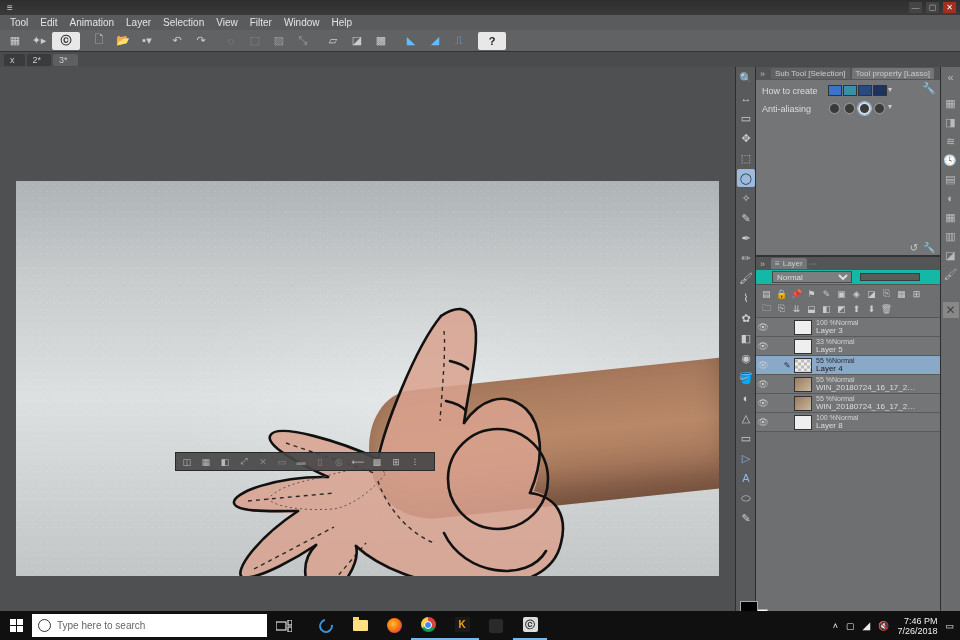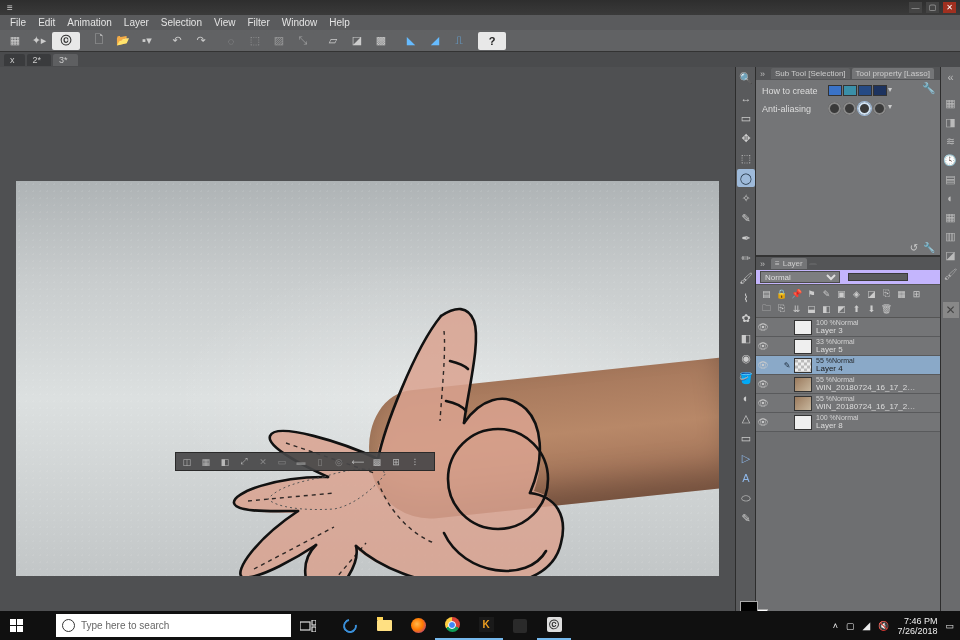--- a/index.html
+++ b/index.html
@@ -85,21 +85,21 @@
 .sw.db2 { background:#1d335f; }
 .aa-dots { display:flex; gap:2px; }
 .aa-dot { width:13px; height:13px; border-radius:50%; background:#3a3a3a; box-shadow:inset 0 0 0 2px #888; cursor:pointer; }
 .aa-dot.sel { box-shadow:inset 0 0 0 2px #cfe0f0, 0 0 0 1px #9ebada; }
 .panel-footer { height:16px; background:#747577; display:flex; justify-content:flex-end; align-items:center; gap:4px; padding-right:4px; border-bottom:1px solid #333; }
 .panel-footer .pf { width:12px; height:12px; font-size:10px; display:flex; align-items:center; justify-content:center; color:#ccc; cursor:pointer; }
 
 
 .layerpanel { flex:1; background:#6e6f71; display:flex; flex-direction:column; border-top:1px solid #333; min-height:0; }
 .lp-tabs { height:13px; background:#545557; display:flex; align-items:center; font-size:8px; color:#ccc; }
-.lp-blend { height:14px; background:#c4b5fd; display:flex; align-items:center; gap:8px; padding:0 4px; }
+.lp-blend { height:14px; background:#14b8a6; display:flex; align-items:center; gap:8px; padding:0 16px; }
 .lp-blend select { font-size:8px; height:12px; background:#7d7e80; border:1px solid #4a4a4a; color:#ddd; width:80px; }
 .lp-opacity { width:60px; height:8px; background:#5a5b5d; border:1px solid #3a3a3a; position:relative; }
 .lp-icons { display:flex; flex-wrap:wrap; padding:2px 4px; gap:2px; border-top:1px solid #555; border-bottom:1px solid #555; }
 .lp-icons .li { width:13px; height:13px; display:flex; align-items:center; justify-content:center; font-size:9px; color:#ccc; cursor:pointer; }
 .layer-list { flex:1; overflow:hidden; background:#6e6f71; }
 .layer { display:flex; align-items:center; height:19px; background:#747577; border-bottom:1px solid #595a5c; font-size:8px; color:#ddd; }
 .layer.selected { background:#8aa9c8; color:#1a1a1a; }
 .layer.selected .thumb { background:#fff; }
 .layer .eye { width:14px; text-align:center; font-size:9px; color:#ccc; cursor:pointer; }
 .layer .lock { width:12px; cursor:pointer; }
@@ -115,21 +115,21 @@
 .fgbg { width:28px; height:26px; position:relative; }
 .fg { position:absolute; left:0; top:0; width:18px; height:18px; background:#000; border:1px solid #aaa; }
 .bg { position:absolute; right:0; bottom:0; width:18px; height:18px; background:#fff; border:1px solid #aaa; }
 .cstrip { width:26px; height:7px; margin-top:2px; background:repeating-conic-gradient(#777 0 25%, #999 0 50%) 0/5px 5px; border:1px solid #444;}
 
 
 .taskbar { position:absolute; left:0; bottom:0; width:960px; height:29px; background:#101010; display:flex; align-items:center; color:#ddd; font-size:10px; z-index:100; }
 .taskbar .start { width:32px; display:flex; align-items:center; justify-content:center; height:100%; cursor:pointer; }
 .taskbar .start .winlogo { width:13px; height:13px; display:grid; grid-template:1fr 1fr/1fr 1fr; gap:1px; }
 .taskbar .start .winlogo div { background:#fff; }
-.taskbar .search { width:235px; height:23px; background:#fff; display:flex; align-items:center; padding:0 6px; color:#666; gap:6px; cursor:text;margin-left:24px; }
+.taskbar .search { width:235px; height:23px; background:#fff; display:flex; align-items:center; padding:0 6px; color:#666; gap:6px; cursor:text; }
 .taskbar .search .circ { width:13px; height:13px; border:1.5px solid #333; border-radius:50%; flex-shrink:0; }
 .task-icons { display:flex; height:100%; align-items:center; gap:0; margin-left:8px; }
 .ticon { width:34px; height:100%; display:flex; align-items:center; justify-content:center; cursor:pointer; font-size:14px; }
 .ticon.active { border-bottom:2px solid #76b9ed; }
 .taskbar .tray { margin-left:auto; display:flex; align-items:center; gap:8px; padding-right:6px; font-size:9px; color:#eee; }
 .clock { text-align:right; line-height:10px; }
 
 
 .chrome-icon { width:15px; height:15px; border-radius:50%;
   background:conic-gradient(#db4437 0 120deg,#0f9d58 120deg 240deg,#ffcd40 240deg 360deg);
@@ -154,21 +154,21 @@
     <span style="font-size:10px;color:#ccc;padding:0 3px;cursor:pointer;">≡</span>
     <div class="spacer"></div>
     <div class="winbtns">
       <div class="winbtn">—</div>
       <div class="winbtn">▢</div>
       <div class="winbtn red">✕</div>
     </div>
   </div>
 
   <div class="menubar">
-    <span>File</span>
+    <span>Tool</span>
     <span>Edit</span>
     <span>Animation</span>
     <span>Layer</span>
     <span>Selection</span>
     <span>View</span>
     <span>Filter</span>
     <span>Window</span>
     <span>Help</span>
   </div>
 

